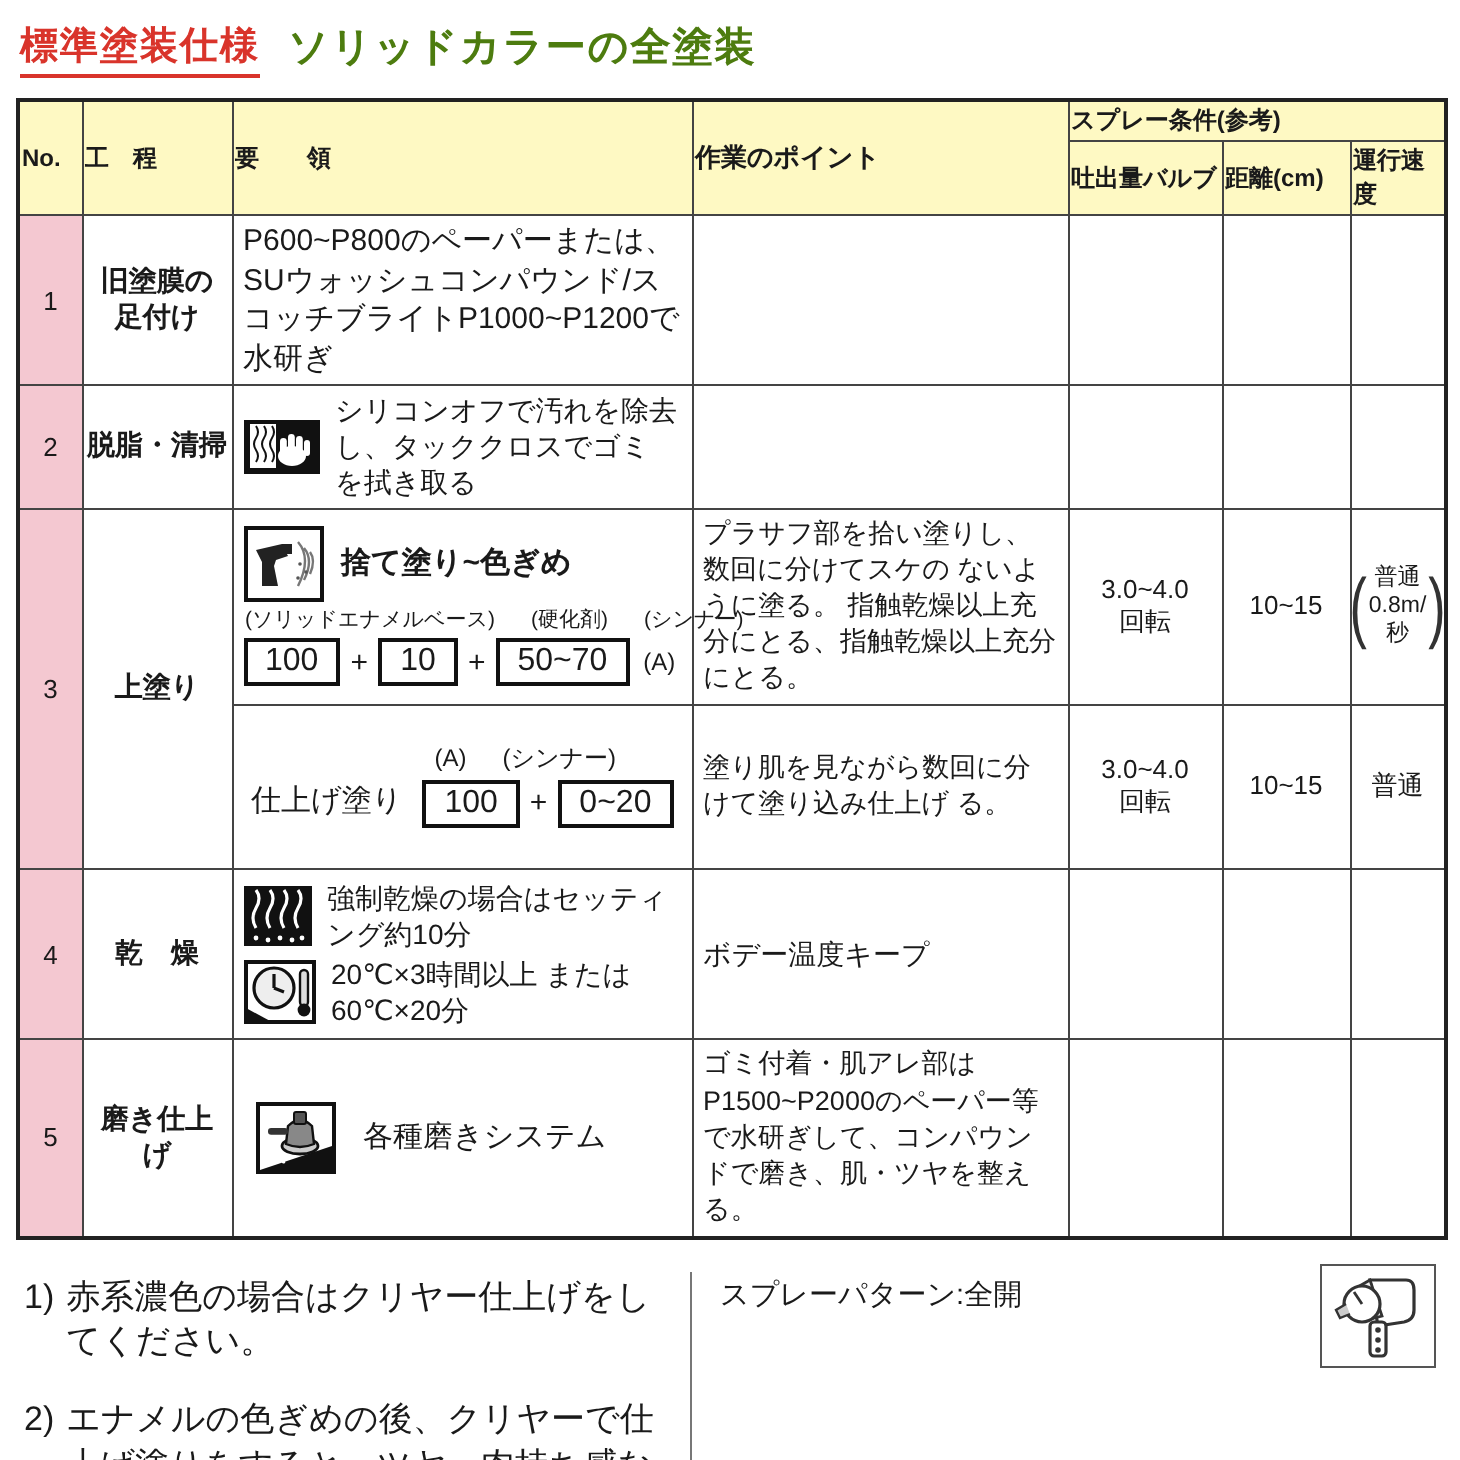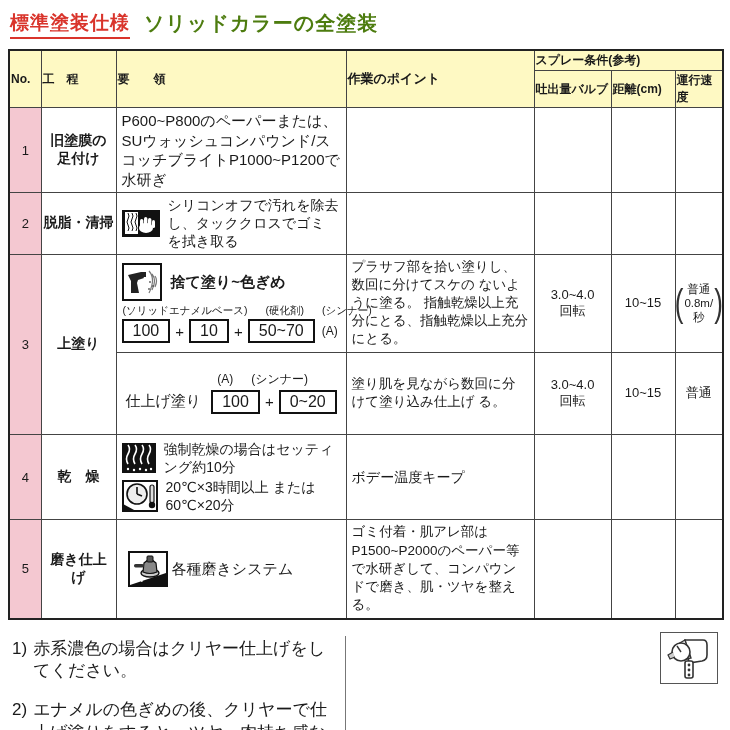--- a/index.html
+++ b/index.html
@@ -240,21 +240,21 @@
       <td class="point-cell" style="font-size:14px">ボデー温度キープ</td>
       <td class="cond-cell"></td>
       <td class="cond-cell"></td>
       <td class="cond-cell"></td>
     </tr>
 
     <tr style="height:98px">
       <td class="no-cell">5</td>
       <td class="proc-cell">磨き仕上げ</td>
       <td class="body-cell">
-        <div class="row-flex" style="gap:4px; padding-left:6px;">
+        <div class="row-flex" style="gap:14px; padding-left:6px;">
           <span class="icon-box">
             <svg width="40" height="36" viewBox="0 0 40 36">
               <rect x="1" y="1" width="38" height="34" fill="#fff" stroke="#111" stroke-width="2"></rect>
               <path d="M2 34 L38 22 L38 34 Z" fill="#111"></path>
               <ellipse cx="22" cy="22" rx="9" ry="4" fill="#ccc" stroke="#111" stroke-width="1.4"></ellipse>
               <path d="M16 12 q6 -6 12 0 l1 9 q-7 3 -14 0 Z" fill="#888" stroke="#111" stroke-width="1.2"></path>
               <rect x="19" y="5" width="6" height="6" rx="1" fill="#555" stroke="#111"></rect>
               <rect x="6" y="13" width="10" height="3.4" rx="1.6" fill="#333"></rect>
               <path d="M8 27 l1.6 0 M8.8 26.2 l0 1.6 M13 30 l1.6 0 M13.8 29.2 l0 1.6" stroke="#fff" stroke-width="1"></path>
             </svg>
@@ -290,17 +290,18 @@
           <path d="M20 4 l-7 4 5 16 8 -2 Z" fill="#eee" stroke="#333" stroke-width="1.4"></path>
           <circle cx="16" cy="16" r="9" fill="#fff" stroke="#333" stroke-width="1.6"></circle>
           <path d="M16 16 L12 10" stroke="#333" stroke-width="1.4"></path>
           <path d="M8 16 l-5 3 2 4 5 -2" fill="#ccc" stroke="#333" stroke-width="1.2"></path>
           <rect x="20" y="25" width="8" height="17" rx="2" fill="#fff" stroke="#333" stroke-width="1.6"></rect>
           <circle cx="24" cy="29" r="1.4" fill="#333"></circle>
             <circle cx="24" cy="34" r="1.4" fill="#333"></circle>
             <circle cx="24" cy="39" r="1.4" fill="#333"></circle>
         </svg>
       </div>
+      <div class="nr-line">スプレーパターン:全開</div>
 
     </div>
   </div>
 
 </div>
 
 </body></html>

